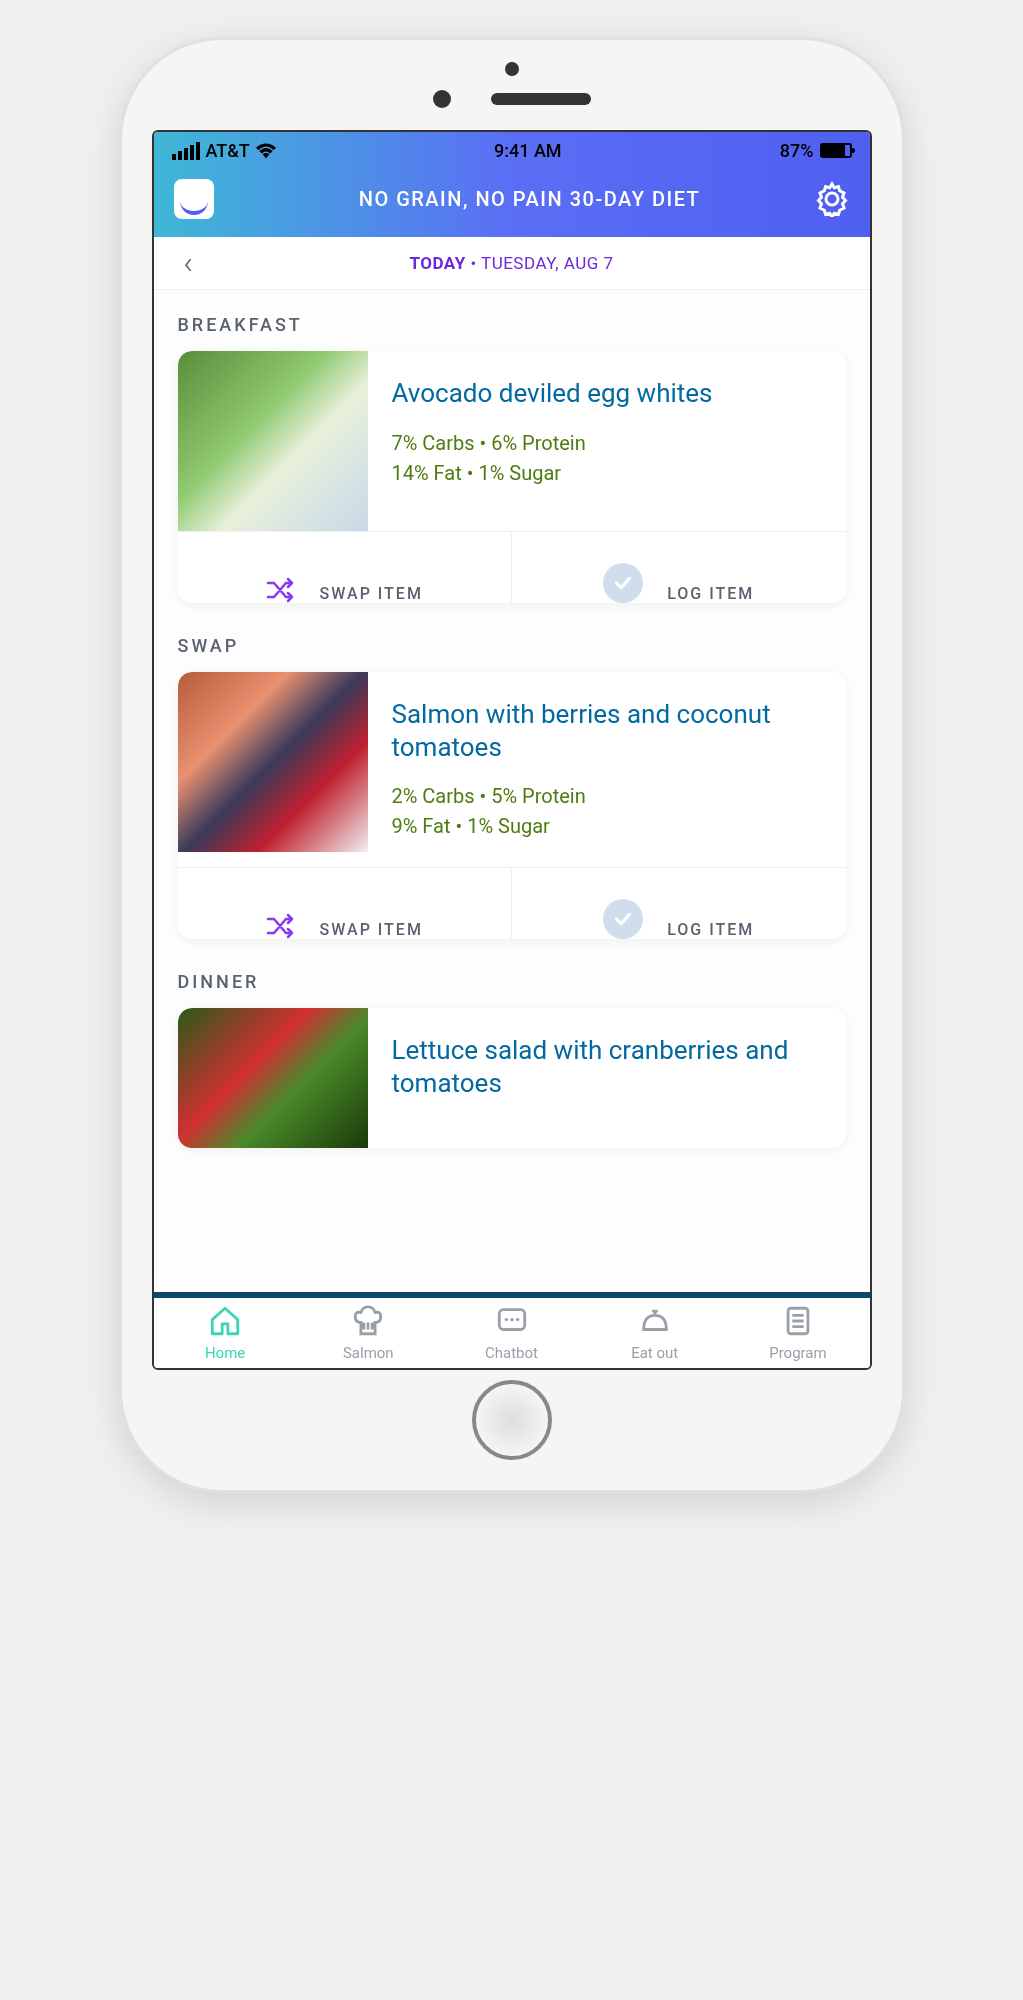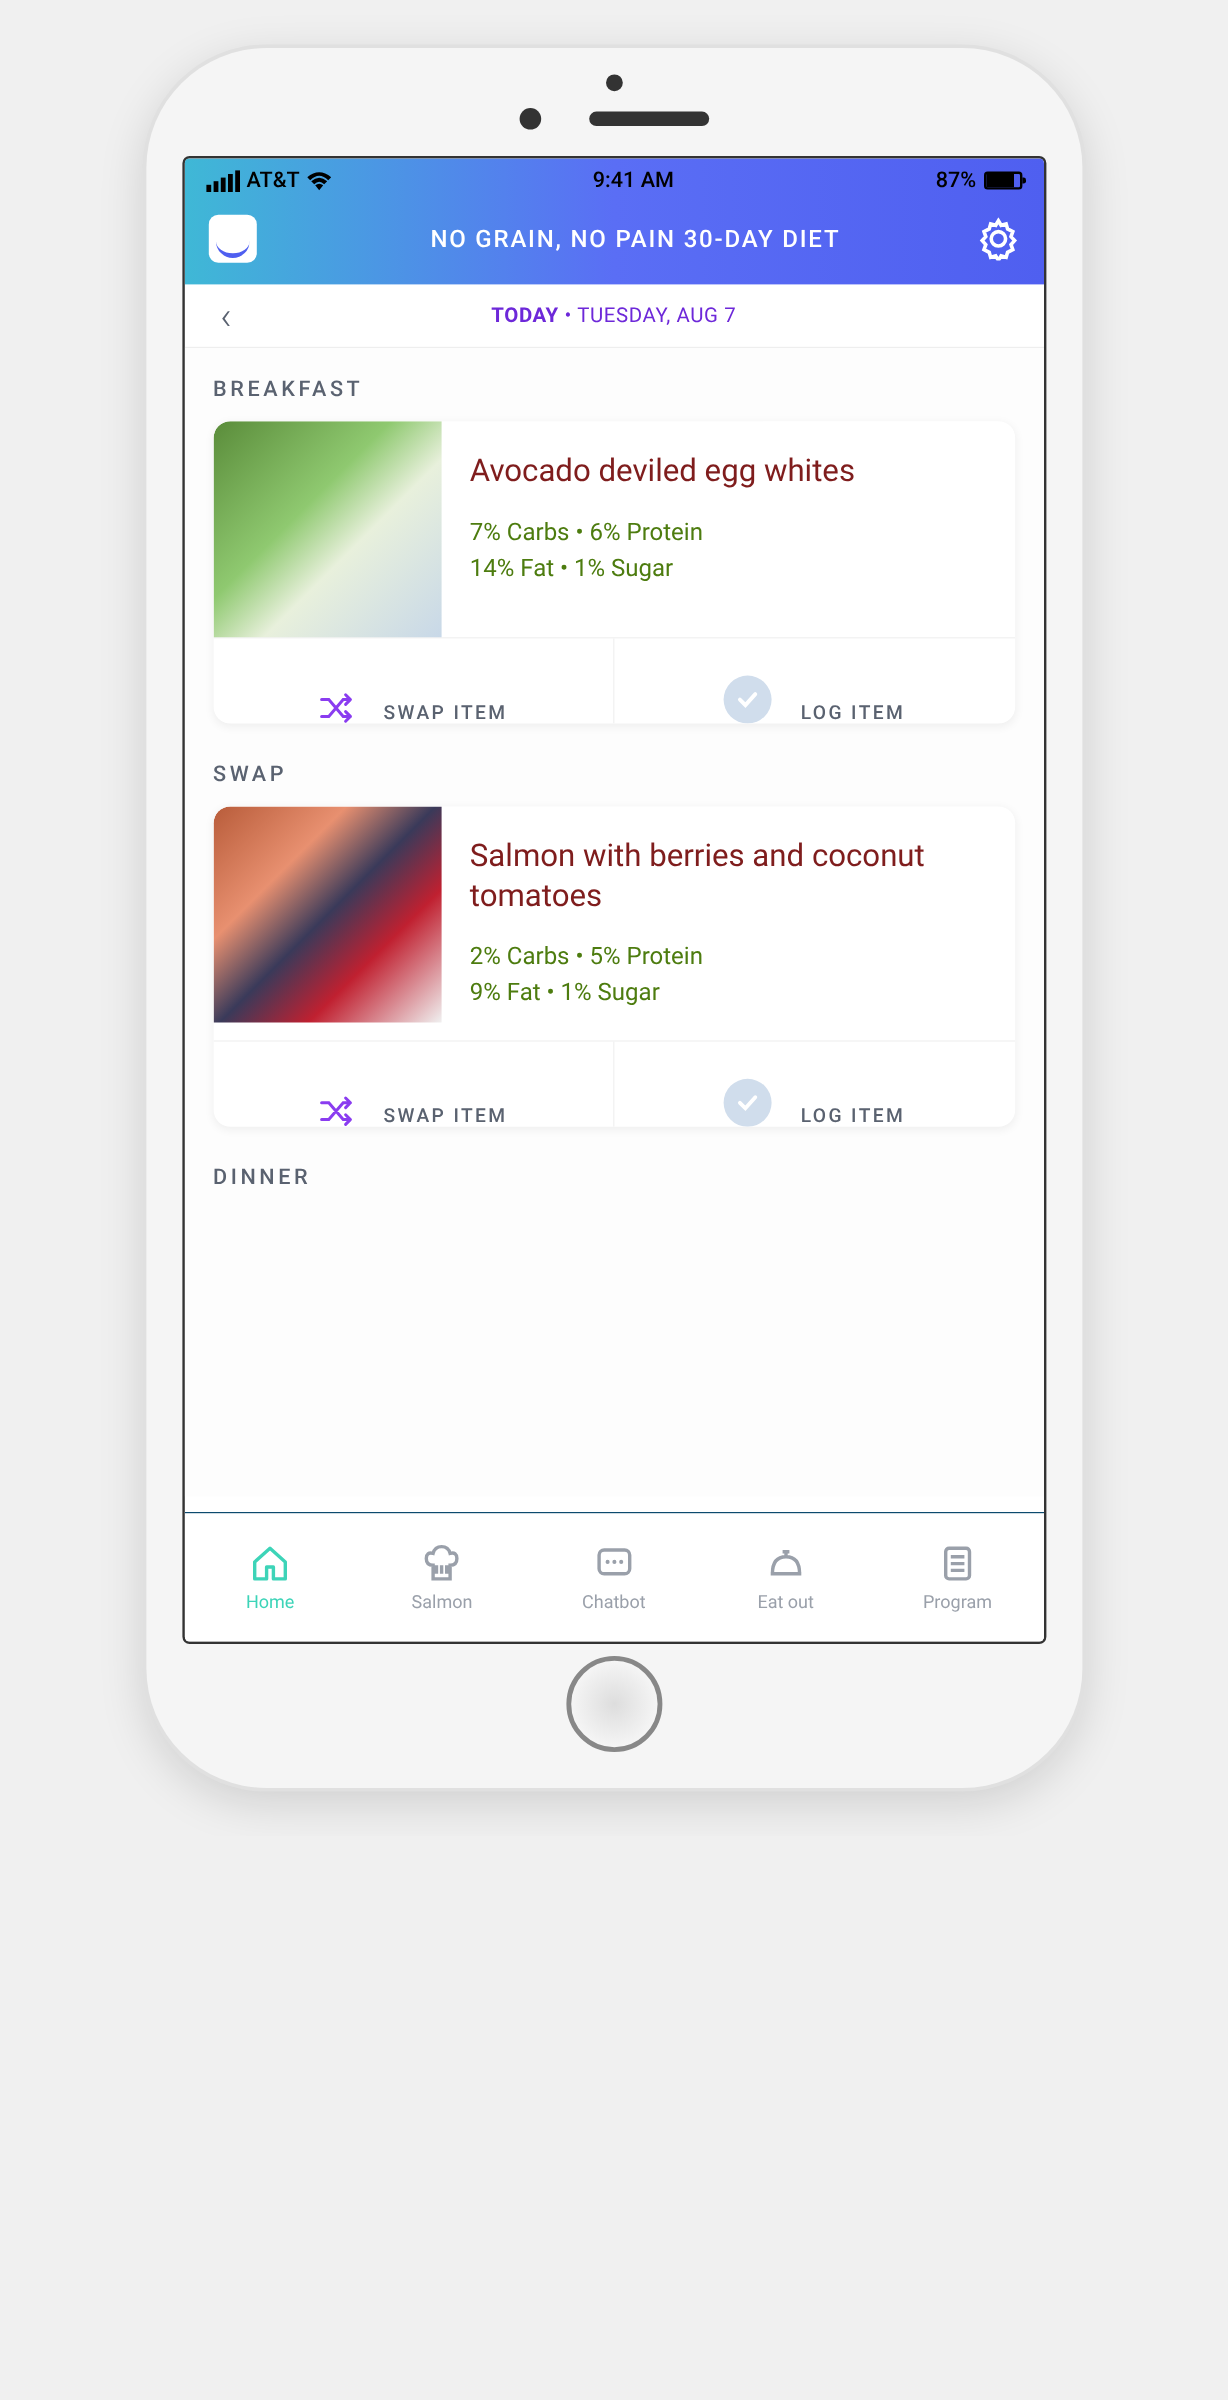--- a/index.html
+++ b/index.html
@@ -163,21 +163,21 @@
 .meal-top { display: flex; }
 .meal-image {
   width: 190px;
   height: 180px;
   border-radius: 14px 0 0 0;
   flex-shrink: 0;
 }
 .meal-info { padding: 26px 24px; flex: 1; }
 .meal-title {
   font-size: 26px;
-  color: #7f1d1d;
+  color: #0369a1;
   font-weight: 400;
   margin-bottom: 18px;
   line-height: 1.25;
 }
 .meal-stats { font-size: 20px; color: #4d7c0f; line-height: 1.5; }
 .meal-actions {
   display: flex;
   border-top: 1px solid #f0f0f0;
   height: 72px;
 }
@@ -199,23 +199,23 @@
   width: 40px;
   height: 40px;
   background: #d0ddec;
   border-radius: 50%;
   display: flex;
   align-items: center;
   justify-content: center;
 }
 .bottom-nav {
   display: flex;
-  border-top: 1px solid #0c4a6e;
+  border-top: 6px solid #0c4a6e;
   background: #fff;
-  height: 108px;
+  height: 76px;
   margin-top: 13px;
 }
 .nav-item {
   flex: 1;
   display: flex;
   flex-direction: column;
   align-items: center;
   justify-content: center;
   gap: 6px;
   cursor: pointer;
@@ -335,20 +335,28 @@
               <svg width="22" height="22" viewBox="0 0 24 24">
                   <path fill="none" stroke="#fff" stroke-width="3.5" stroke-linecap="round" d="M5 12 L10 17 L19 7"></path>
                 </svg>
             </div>
             <span>LOG ITEM</span>
           </div>
         </div>
       </div>
 
       <div class="section-label">DINNER</div>
+      <div class="meal-card" style="margin-bottom:0;">
+        <div class="meal-top">
+          <div class="meal-image img-salad" style="height:140px;"></div>
+          <div class="meal-info">
+            <div class="meal-title">Lettuce salad with cranberries and tomatoes</div>
+          </div>
+        </div>
+      </div>
 
     </div>
 
     <div class="bottom-nav">
       <div class="nav-item active">
         <svg class="nav-icon" viewBox="0 0 24 24">
           <path fill="none" stroke="#3dd4b8" stroke-width="2" stroke-linejoin="round" d="M3 11 L12 3 L21 11 L21 21 L14 21 L14 14 L10 14 L10 21 L3 21 Z"></path>
         </svg>
         <span>Home</span>
       </div>

